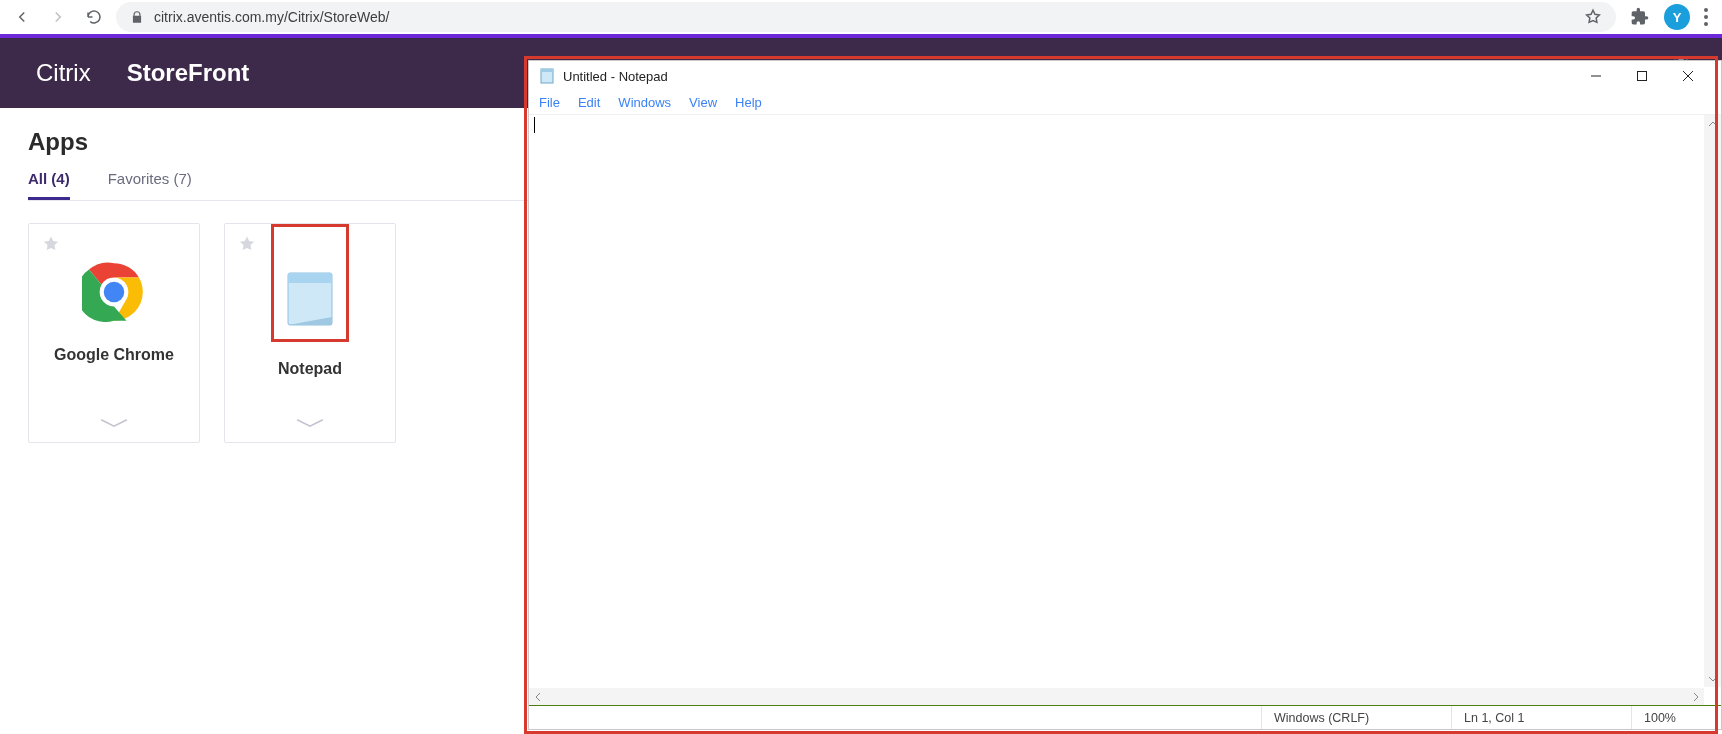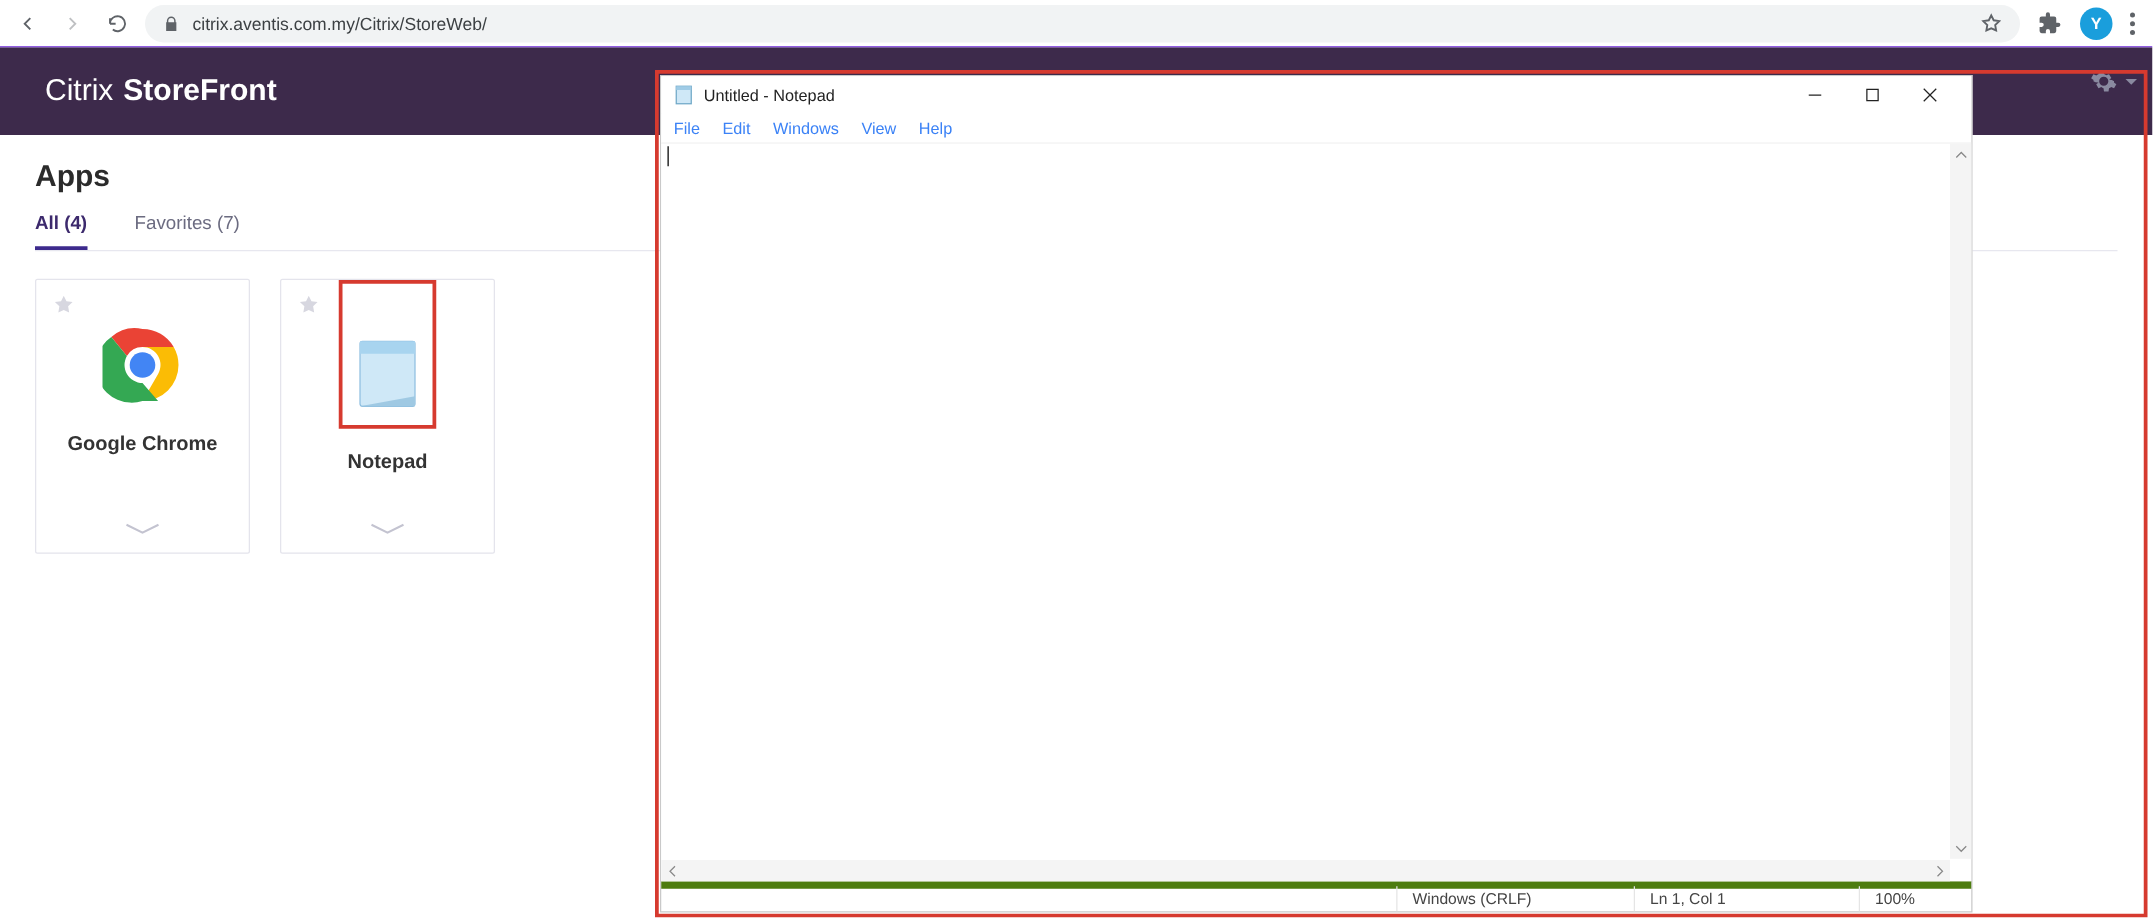--- a/index.html
+++ b/index.html
@@ -1,31 +1,31 @@
 <!DOCTYPE html>
 <html><head>
 <meta charset="utf-8">
 <style>
   * { box-sizing: border-box; margin: 0; padding: 0; font-family: "Segoe UI", Arial, sans-serif; }
   body { width: 1722px; height: 734px; overflow: hidden; background: #fff; position: relative; }
 
   
-  .chrome-bar { height: 38px; background: #fff; display: flex; align-items: center; padding: 0 8px; gap: 8px; border-bottom: 1px solid #6d28d9; }
+  .chrome-bar { height: 38px; background: #fff; display: flex; align-items: center; padding: 0 8px; gap: 8px; border-bottom: 4px solid #6d28d9; }
   .nav-btn { width: 28px; height: 28px; display: flex; align-items: center; justify-content: center; color: #5f6368; border-radius: 50%; }
   .nav-btn svg { width: 18px; height: 18px; }
   .addr { flex: 1; height: 30px; background: #f1f3f4; border-radius: 15px; display: flex; align-items: center; padding: 0 14px; gap: 10px; color: #3c4043; font-size: 14px; }
   .addr .lock { width: 14px; height: 14px; }
   .addr-right { margin-left: auto; display:flex; align-items:center; gap:6px; }
   .chrome-icons { display:flex; align-items:center; gap:14px; padding: 0 6px; }
   .avatar { width:26px; height:26px; border-radius:50%; background:#1a9edc; color:#fff; font-size:13px; display:flex; align-items:center; justify-content:center; font-weight:600; }
   .dot3 { display:flex; flex-direction:column; gap:3px; }
   .dot3 span{ width:4px; height:4px; border-radius:50%; background:#5f6368; }
 
   
-  .citrix-header { height:70px; background:#3d2a4b; color:#fff; display:flex; align-items:center; padding:0 36px; font-size:24px; position:relative; }
+  .citrix-header { height:70px; background:#3d2a4b; color:#fff; display:flex; align-items:center; padding:0 36px; font-size:24px; position:relative;gap:28px; }
   .citrix-header .brand-light{ font-weight:300; margin-right:8px; }
   .citrix-header .brand-bold{ font-weight:700; }
   .top-tab-strip { position:absolute; top:38px; left:806px; width:110px; height:10px; background:#c38ae0; }
   .gear-area{ position:absolute; right:6px; top:54px; display:flex; align-items:center; color:#808090; }
   .gear-area svg{ width:22px; height:22px; }
 
   
   .apps-section { padding: 20px 28px; }
   .apps-title { font-size:24px; font-weight:600; color:#2b2b2b; margin-bottom:14px; }
   .tabs { display:flex; gap:38px; font-size:15px; color:#6b6b80; border-bottom:1px solid #e7e7ef; }
@@ -39,34 +39,34 @@
   .card .appicon{ margin-top:36px; width:64px; height:64px; }
   .card .appname{ margin-top:18px; font-size:16px; font-weight:600; color:#333; text-align:center; }
   .card .chev{ margin-top:auto; margin-bottom:12px; width:32px; height:14px; }
   .card.sel-red .appicon-wrap{ border:3px solid #d63a2f; padding:4px; }
   .appicon-wrap{ display:inline-block; }
 
   
   .red-outline{ position:absolute; left:524px; top:56px; width:1194px; height:678px; border:3px solid #d63a2f; pointer-events:none; }
 
   
-  .notepad { position:absolute; left:528px; top:60px; width:1050px; height:670px; background:#fff; display:flex; flex-direction:column; border:1px solid #c9c9c9; }
+  .notepad { position:absolute; left:528px; top:60px; width:1194px; height:670px; background:#fff; display:flex; flex-direction:column; border:1px solid #c9c9c9; }
   .np-titlebar{ height:30px; background:#fff; display:flex; align-items:center; padding:0 10px; font-size:13px; color:#222; }
   .np-titlebar .np-ico{ width:16px; height:16px; margin-right:8px; }
   .np-winbtns{ margin-left:auto; display:flex; }
   .np-winbtn{ width:46px; height:30px; display:flex; align-items:center; justify-content:center; }
   .np-winbtn svg{ width:12px; height:12px; stroke:#222; }
   .np-menu{ height:24px; background:#fff; display:flex; align-items:center; gap:18px; padding:0 10px; font-size:13px; color:#3b82f6; border-bottom:1px solid #f0f0f0; }
   .np-menu span{ cursor:default; }
   .np-body{ flex:1; position:relative; background:#fff; }
   .np-caret{ position:absolute; left:5px; top:2px; width:1px; height:16px; background:#000; }
   .np-scroll-v{ position:absolute; right:0; top:0; bottom:18px; width:17px; background:#f4f4f4; display:flex; flex-direction:column; justify-content:space-between; align-items:center; }
   .np-scroll-h{ position:absolute; left:0; right:17px; bottom:0; height:17px; background:#f4f4f4; display:flex; justify-content:space-between; align-items:center; }
   .np-arrow{ width:17px; height:17px; display:flex; align-items:center; justify-content:center; }
-  .np-status{ height:24px; border-top:6px solid #4d7c0f; display:flex; font-size:12.5px; color:#444;align-items:flex-end; }
+  .np-status{ height:24px; border-top:1px solid #4d7c0f; display:flex; font-size:12.5px; color:#444; }
   .np-status > div{ border-left:1px solid #e5e5e5; padding:3px 12px; display:flex; align-items:center; }
   .np-status .spacer{ flex:1; border-left:none; }
 </style>
 </head>
 <body>
 
 <div class="chrome-bar">
   <div class="nav-btn">
     <svg viewBox="0 0 24 24" fill="none" stroke="#5f6368" stroke-width="2">
         <path d="M15 6l-6 6 6 6"></path>

